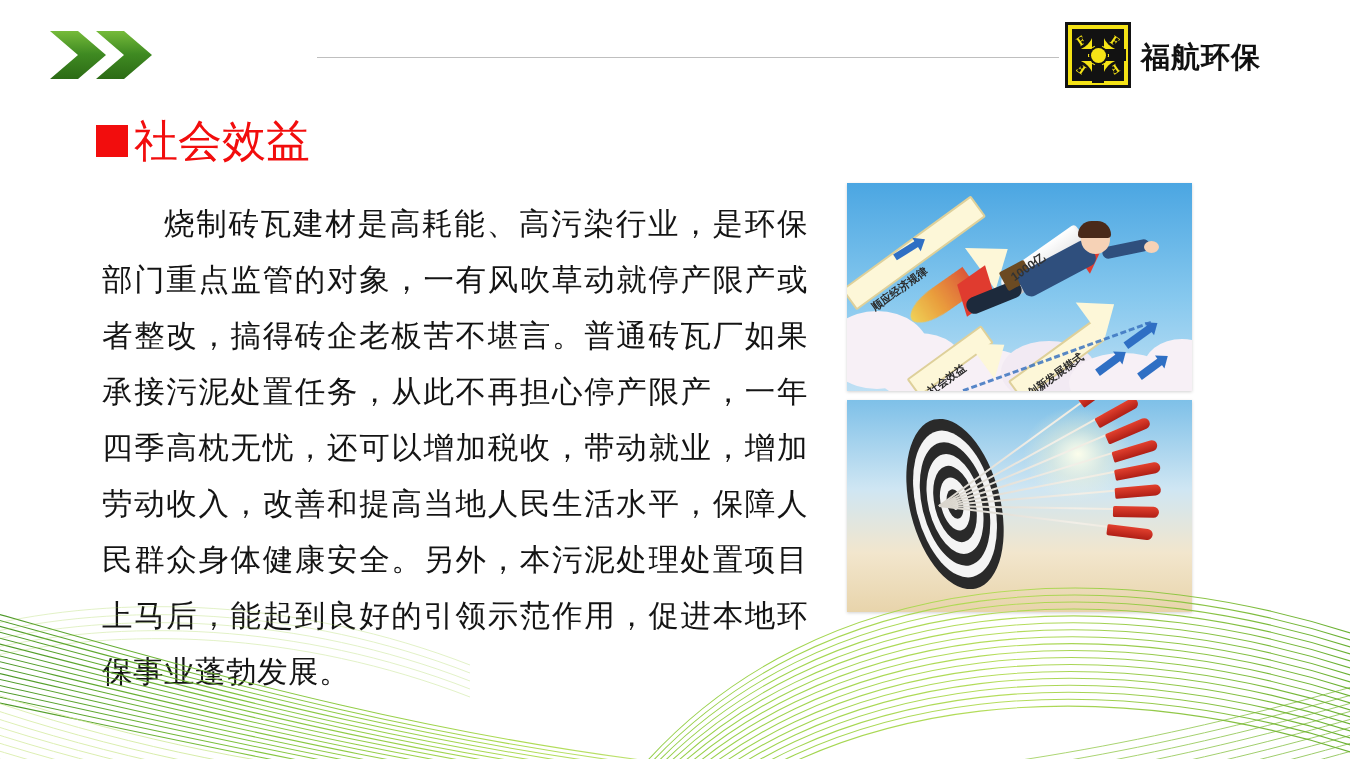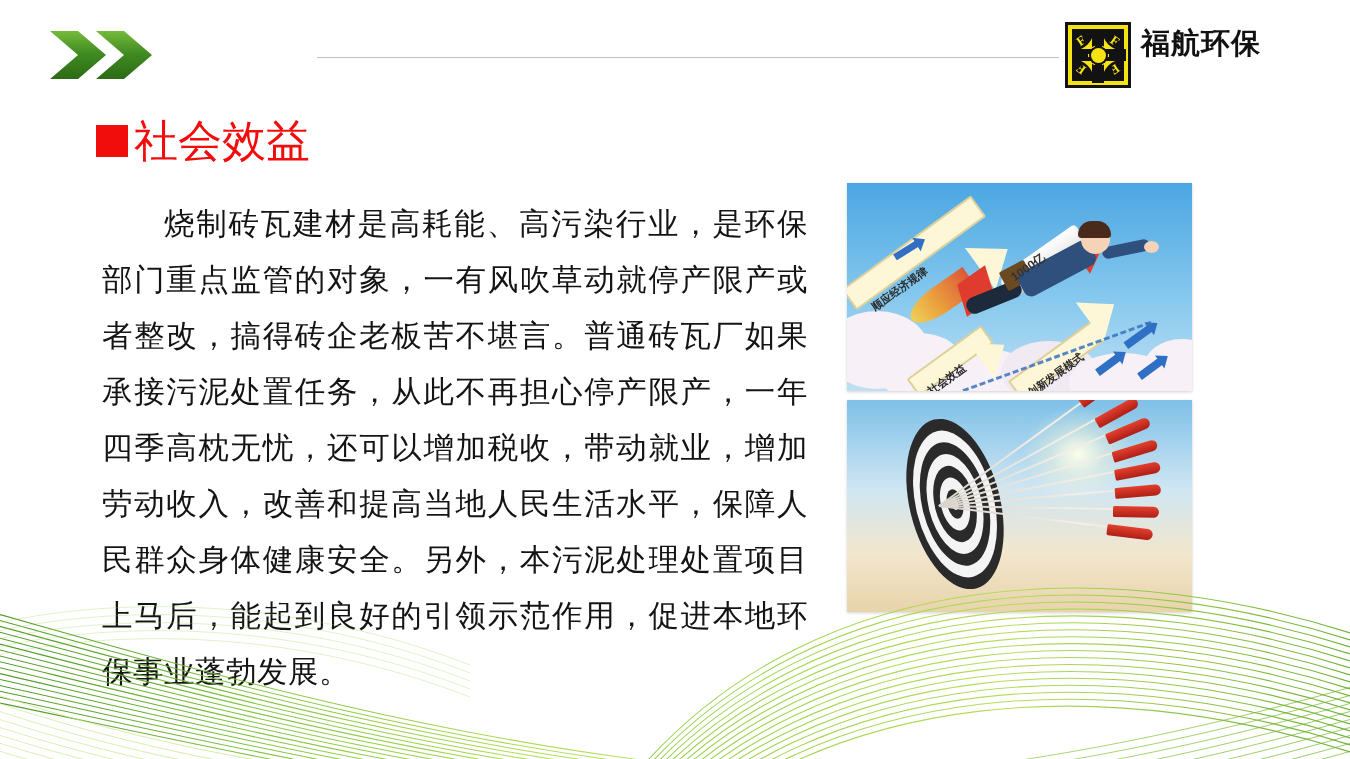--- a/index.html
+++ b/index.html
@@ -84,21 +84,21 @@
   #logo-mark .fl {
     position: absolute;
     color: #f5e316;
     font-family: "Liberation Serif", "DejaVu Serif", serif;
     font-size: 13px;
     font-weight: 700;
     line-height: 1;
   }
   #logo-cn {
     position: absolute;
-    left: 76px; top: 2px;
+    left: 76px; top: 16px;
     font-family: Liberation Sans, sans-serif;
     font-size: 29px;
     font-weight: 700;
     color: #111111;
     letter-spacing: 1px;
     white-space: nowrap;
   }
   #logo-en {
     position: absolute;
     left: 76px; top: 38px;

